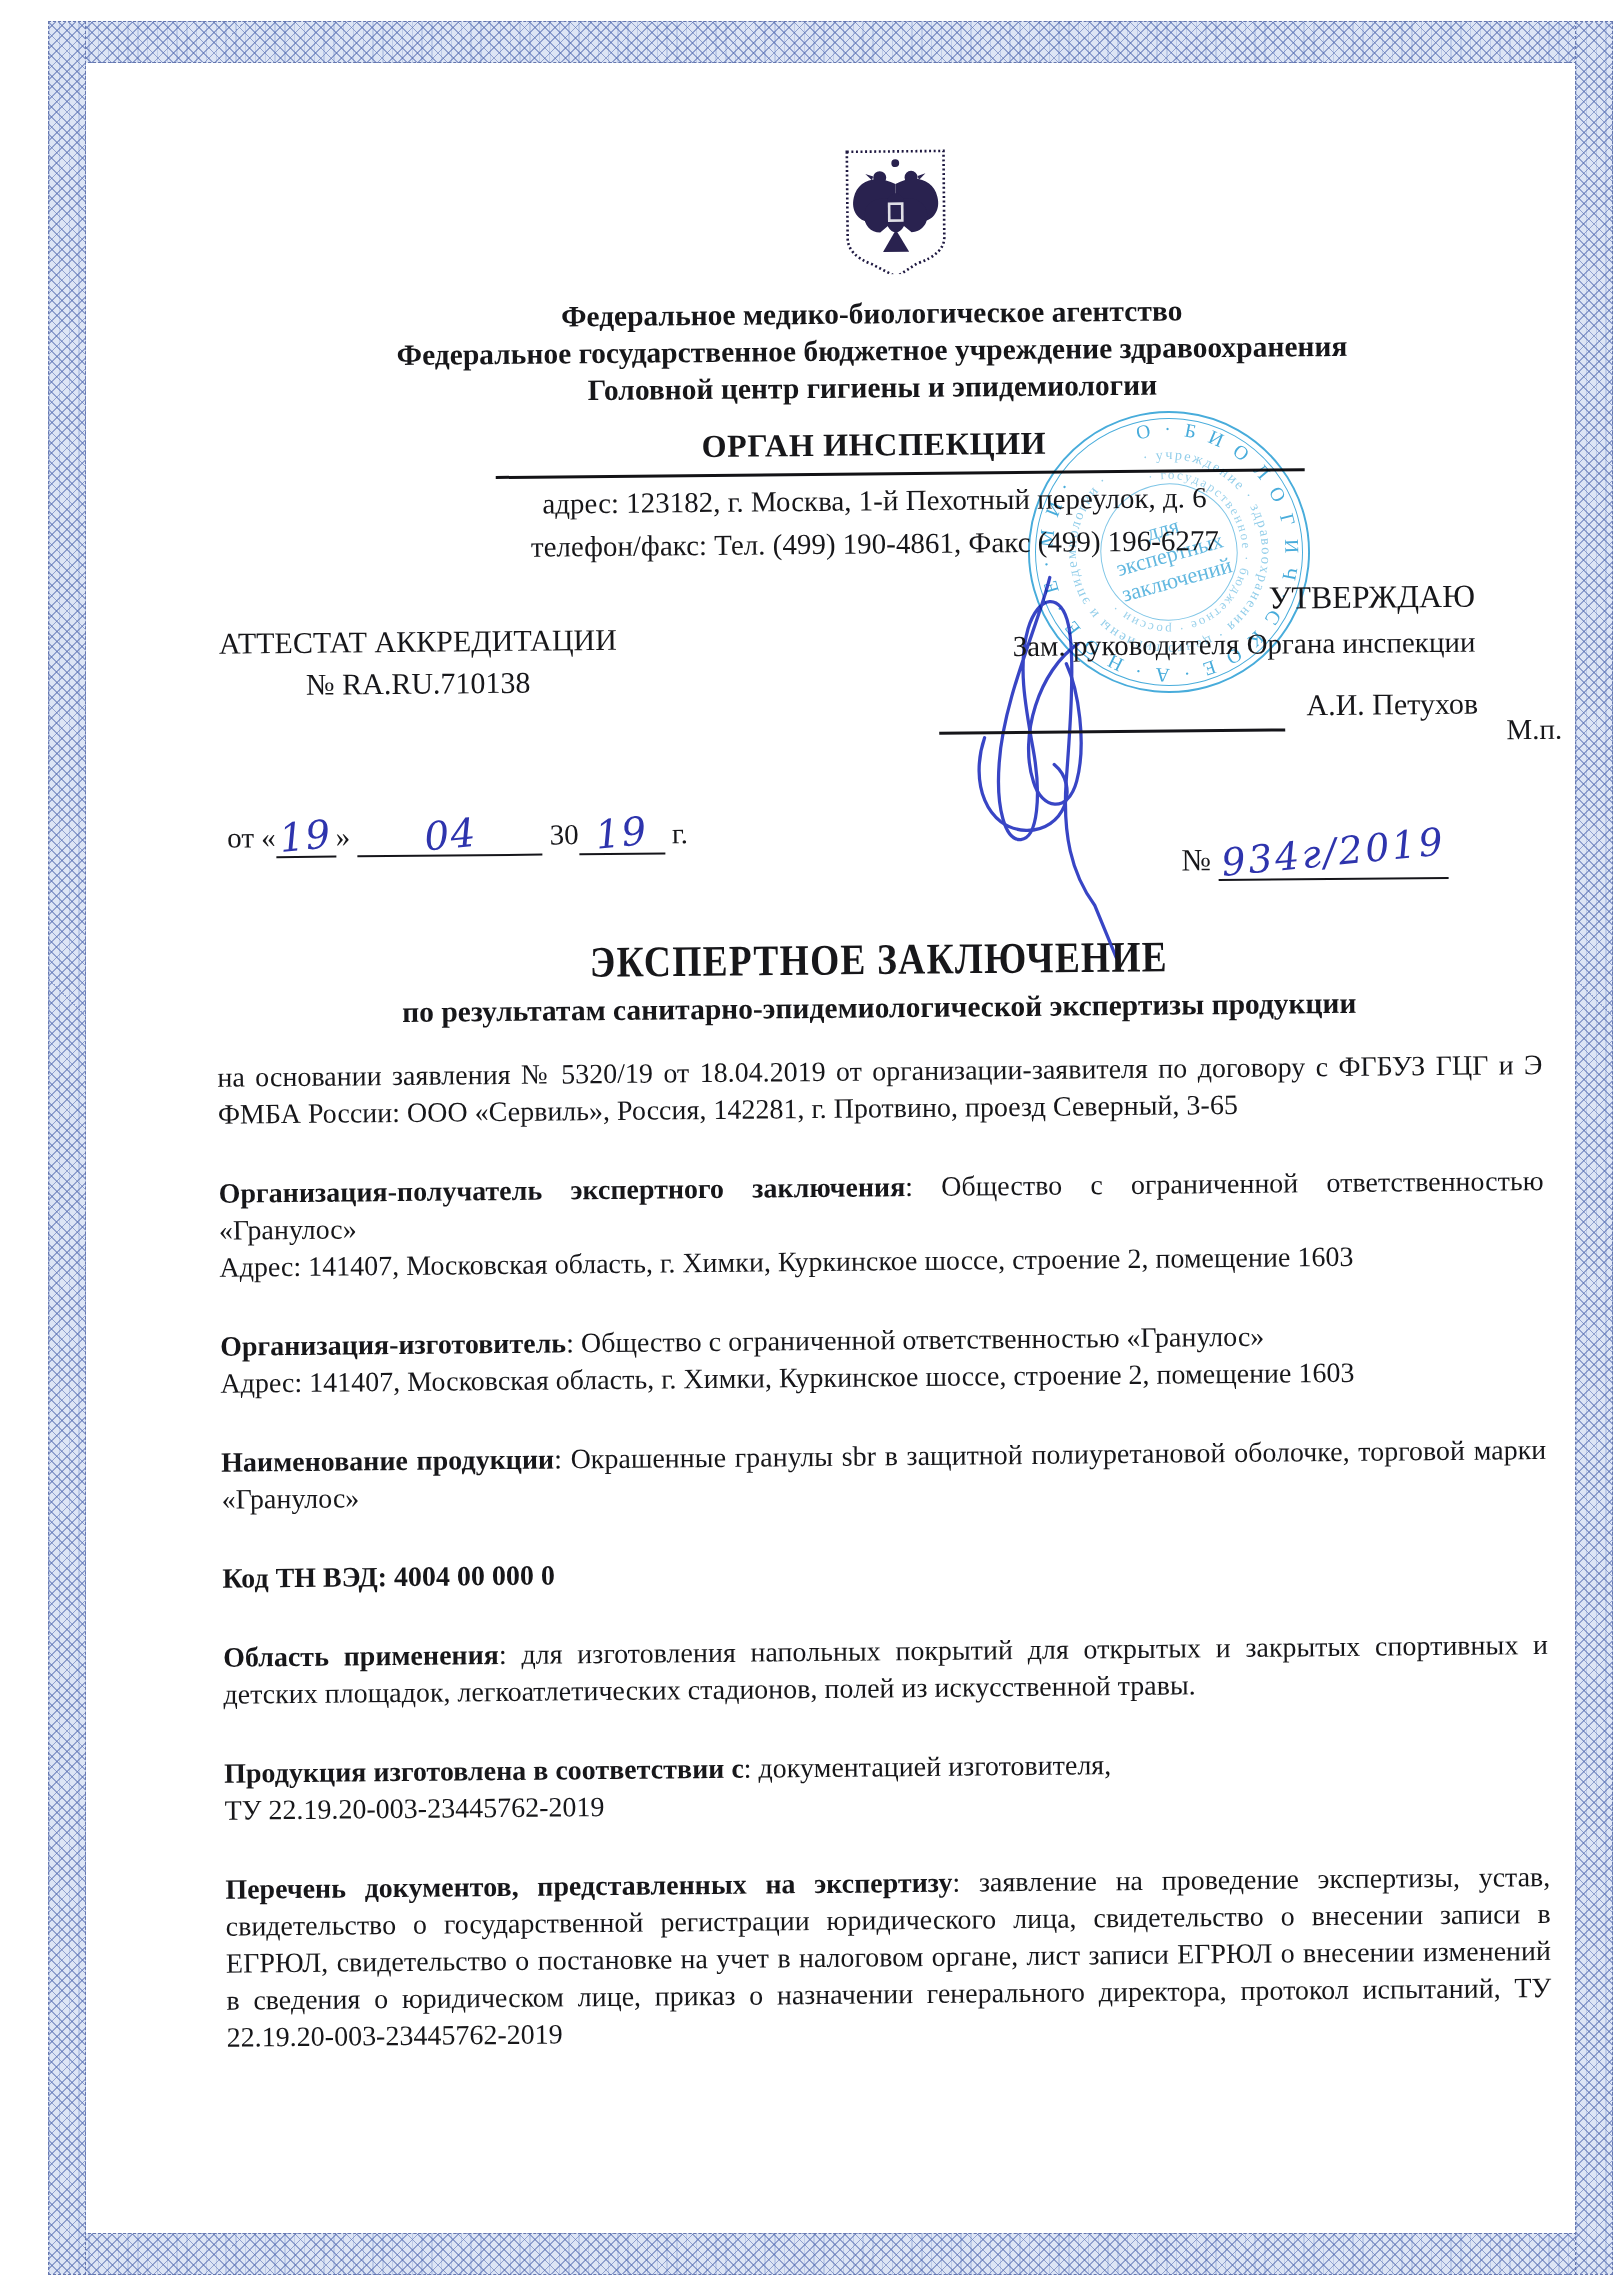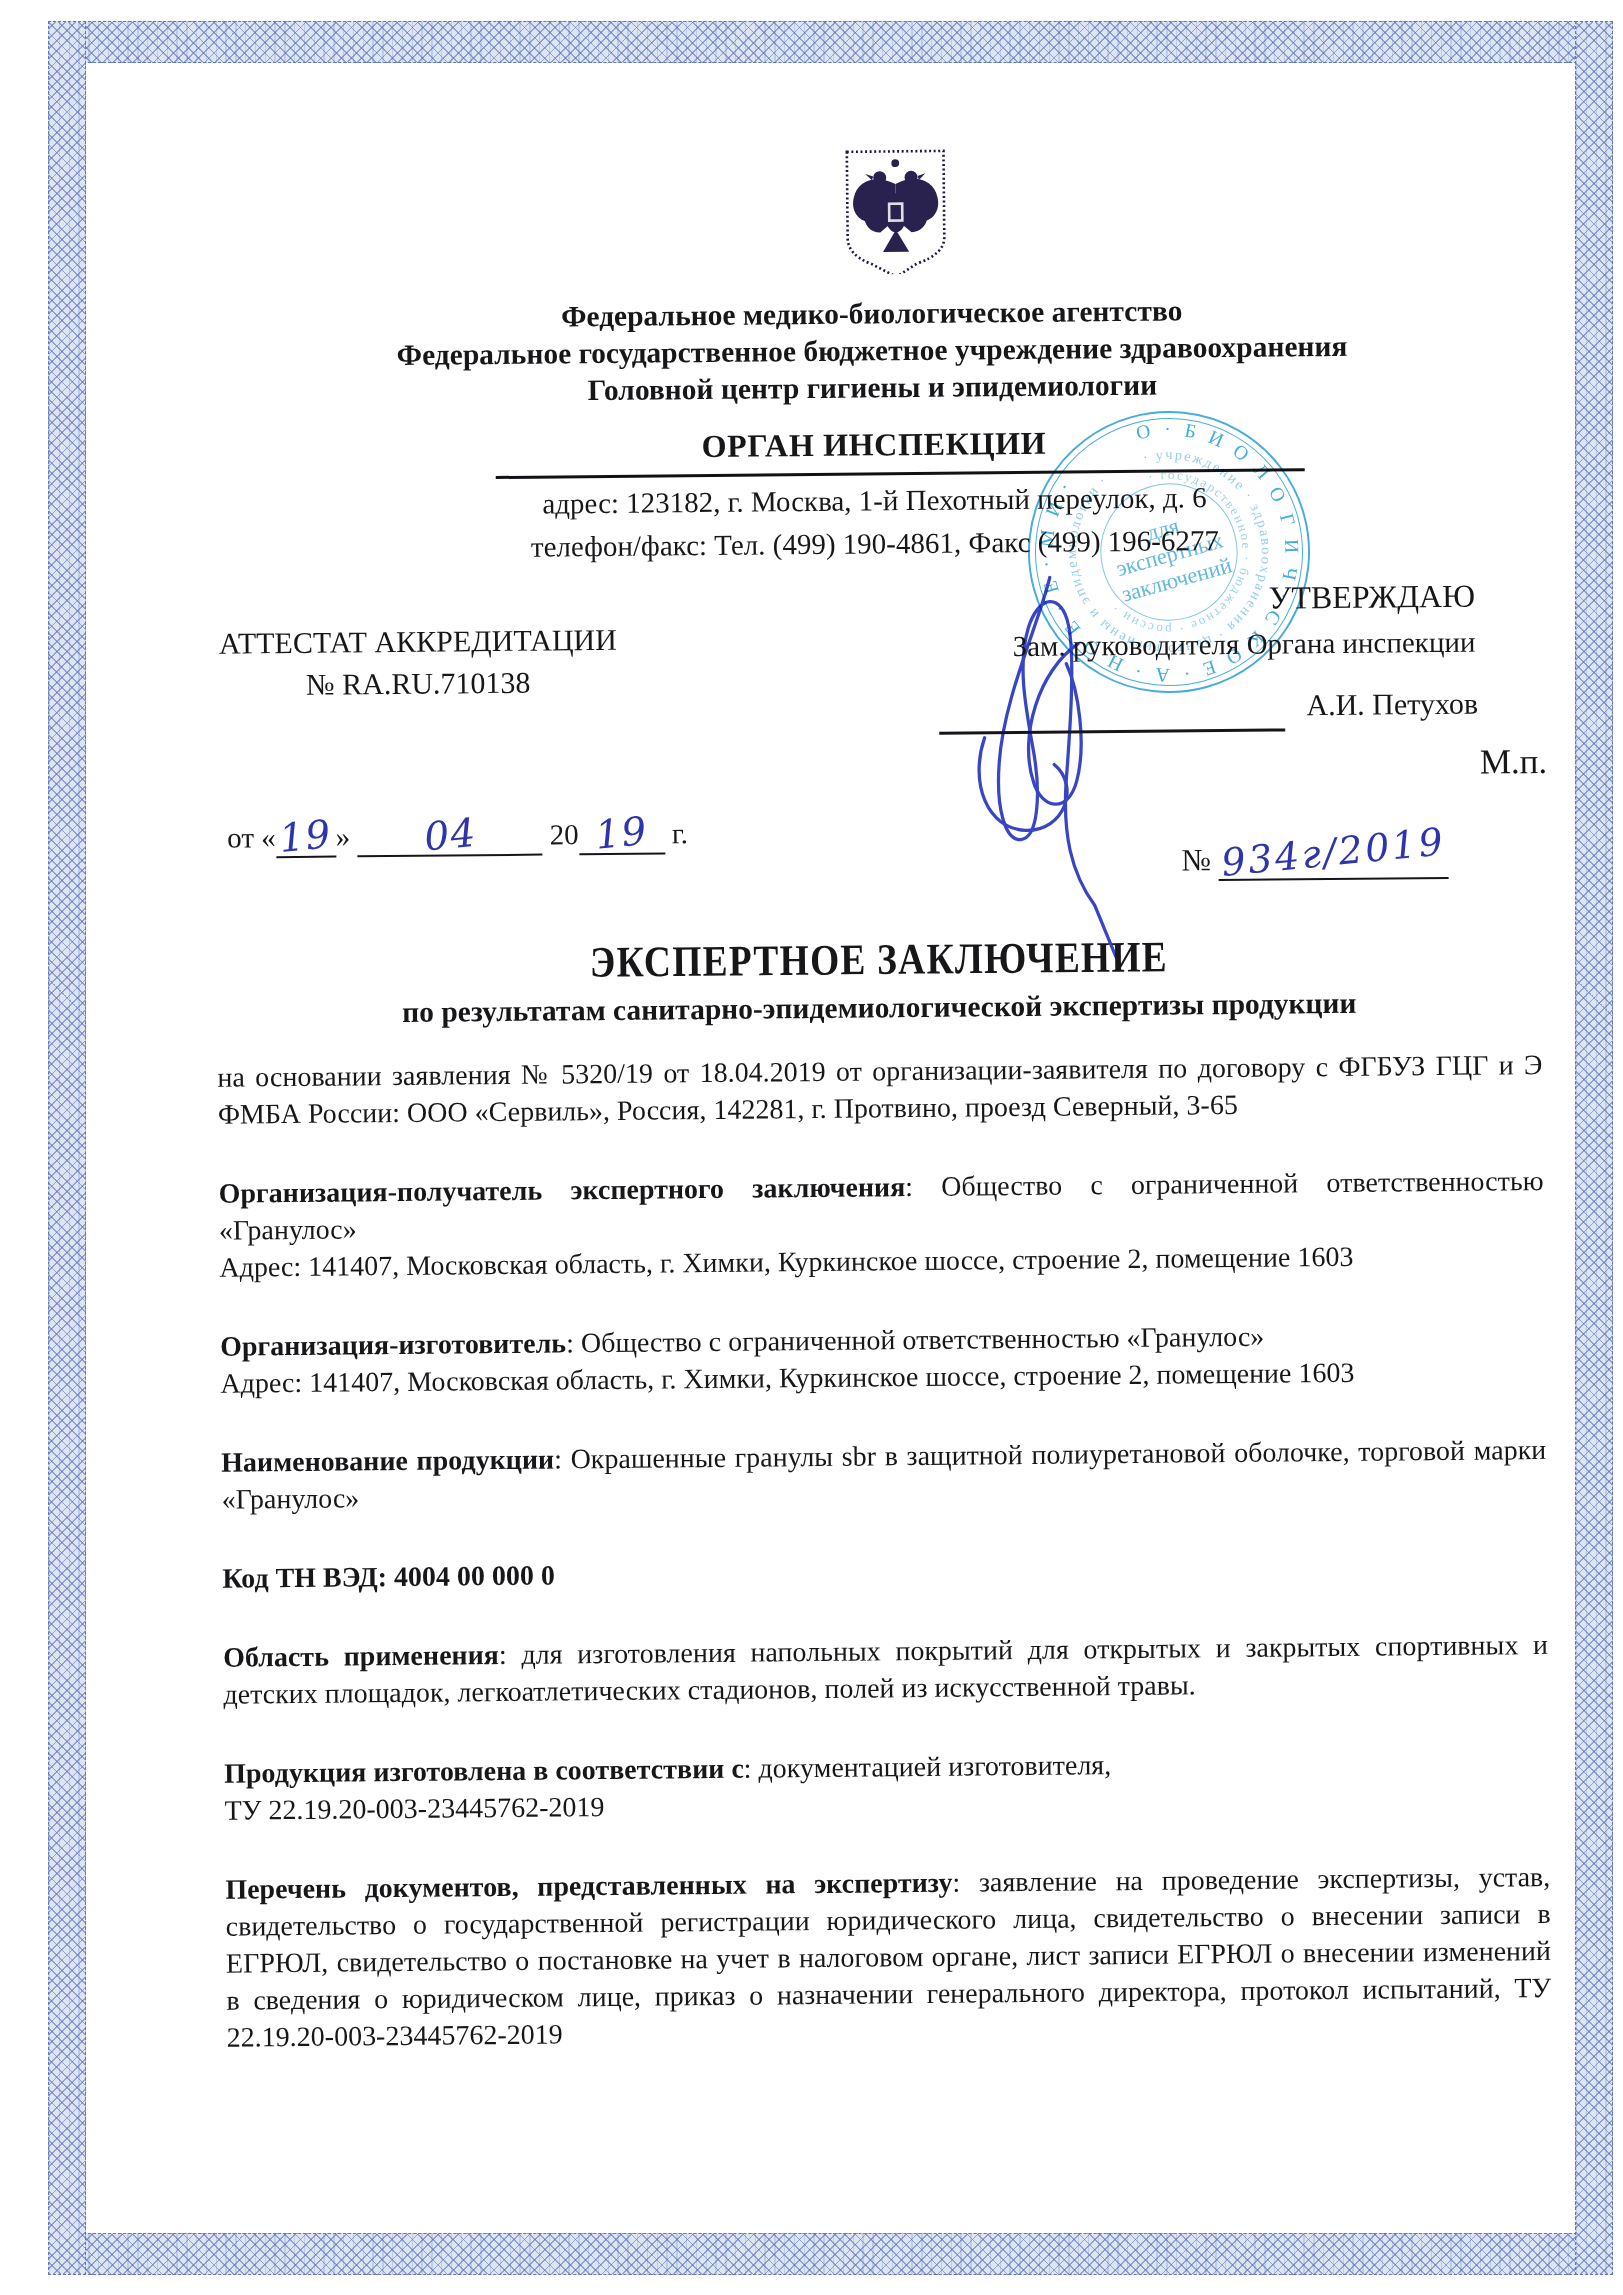--- a/index.html
+++ b/index.html
@@ -39,21 +39,21 @@
   .stamp{left:1022px;top:405px;width:301px;height:301px;mix-blend-mode:multiply;opacity:.92;}
   .signature{left:943px;top:568px;width:262px;height:409px;mix-blend-mode:multiply;}
 
   
   .attestat{left:211px;top:617px;width:419px;font-size:30px;line-height:42px;text-align:center;}
   .approve{left:910px;top:584px;width:568px;text-align:right;}
   .approve-head{font-size:32px;}
   .approve-pos{font-size:29px;margin-top:10.5px;}
   .sign-rule{left:941px;top:733px;width:346px;height:2.6px;background:#15151a;}
   .sign-name{left:1244px;top:693px;width:236px;font-size:30px;text-align:right;}
-  .mp{left:1466px;top:749px;width:98px;font-size:35px;text-align:center;}
+  .mp{left:1466px;top:720px;width:98px;font-size:29px;text-align:right;}
 
   
   .hand{
     font-family:"DejaVu Serif", serif;font-style:italic;
     color:#2e34ad;
   }
   .date-line{left:228px;top:806px;font-size:29px;white-space:nowrap;}
   .uline{display:inline-block;border-bottom:2px solid #15151a;text-align:center;vertical-align:baseline;}
   .u-day{width:60px;}
   .u-month{width:185px;}
@@ -154,21 +154,21 @@
   </div>
 
   <div class="abs approve">
     <div class="approve-head">УТВЕРЖДАЮ</div>
     <div class="approve-pos">Зам. руководителя Органа инспекции</div>
   </div>
   <div class="abs sign-rule"></div>
   <div class="abs sign-name">А.И. Петухов</div>
   <div class="abs mp">М.п.</div>
 
-  <div class="abs date-line"><span>от «</span><span class="uline u-day"><span class="hand">19</span></span><span>»</span>&nbsp;<span class="uline u-month"><span class="hand">04</span></span>&nbsp;<span>20</span><span class="uline u-year"><span class="hand">19</span></span>&nbsp;<span>г.</span></div>
+  <div class="abs date-line"><span>от «</span><span class="uline u-day"><span class="hand">19</span></span><span>»</span>&nbsp;<span class="uline u-month"><span class="hand">04</span></span>&nbsp;<span>30</span><span class="uline u-year"><span class="hand">19</span></span>&nbsp;<span>г.</span></div>
 
   <div class="abs num-line"><span>№</span>&nbsp;<span class="uline u-num"><span class="hand">934г/2019</span></span></div>
 
   <div class="abs doc-title">ЭКСПЕРТНОЕ ЗАКЛЮЧЕНИЕ</div>
   <div class="abs doc-subtitle">по результатам санитарно-эпидемиологической экспертизы продукции</div>
 
   <div class="abs body-col">
     <p><span>на основании заявления № 5320/19 от 18.04.2019 от организации-заявителя по договору с ФГБУЗ ГЦГ и Э ФМБА России: ООО «Сервиль», Россия, 142281, г. Протвино, проезд Северный, 3-65</span></p>
 
     <p><b>Организация-получатель экспертного заключения</b><span>: Общество с ограниченной ответственностью «Гранулос»</span><br>

